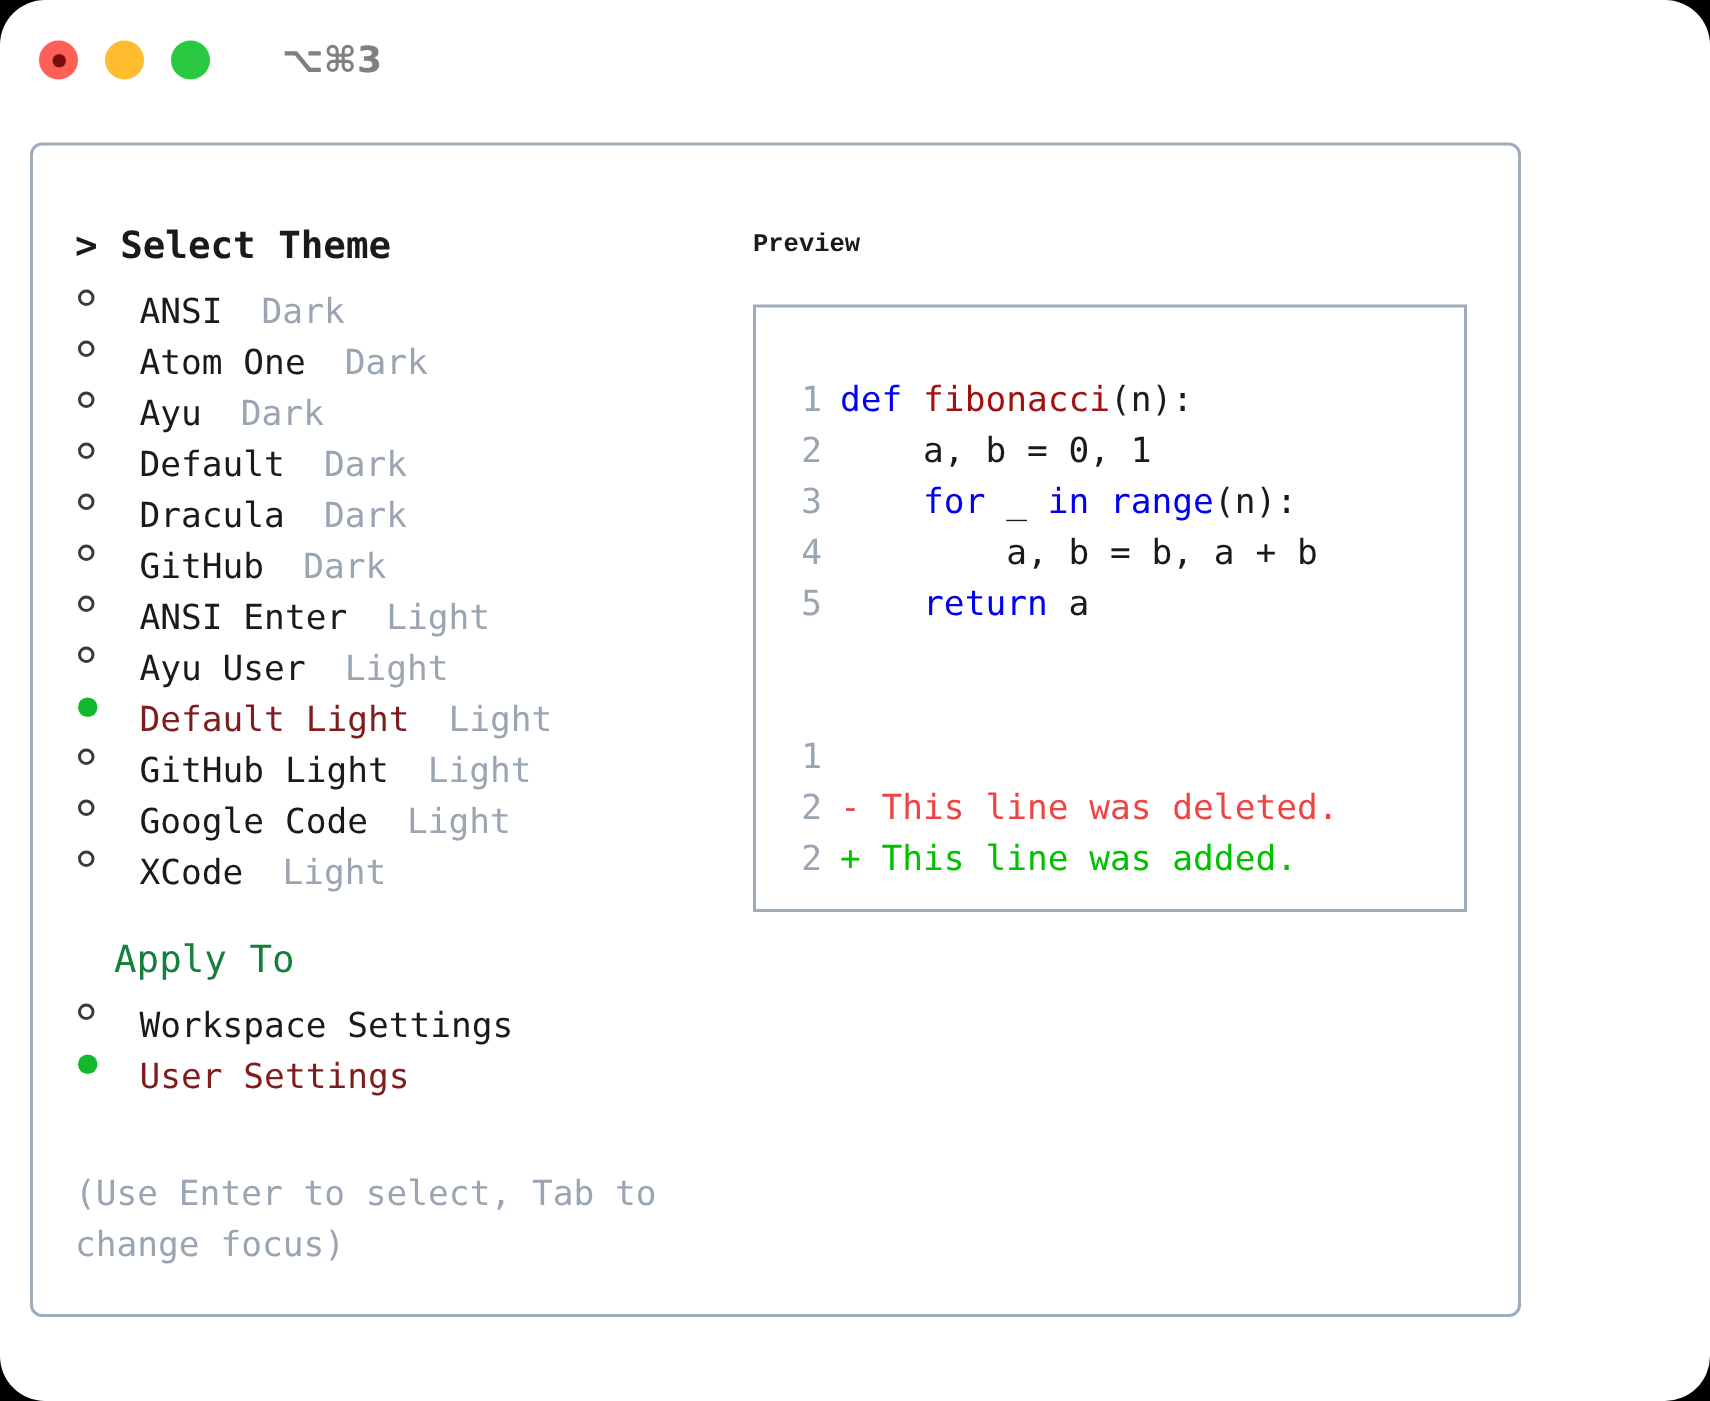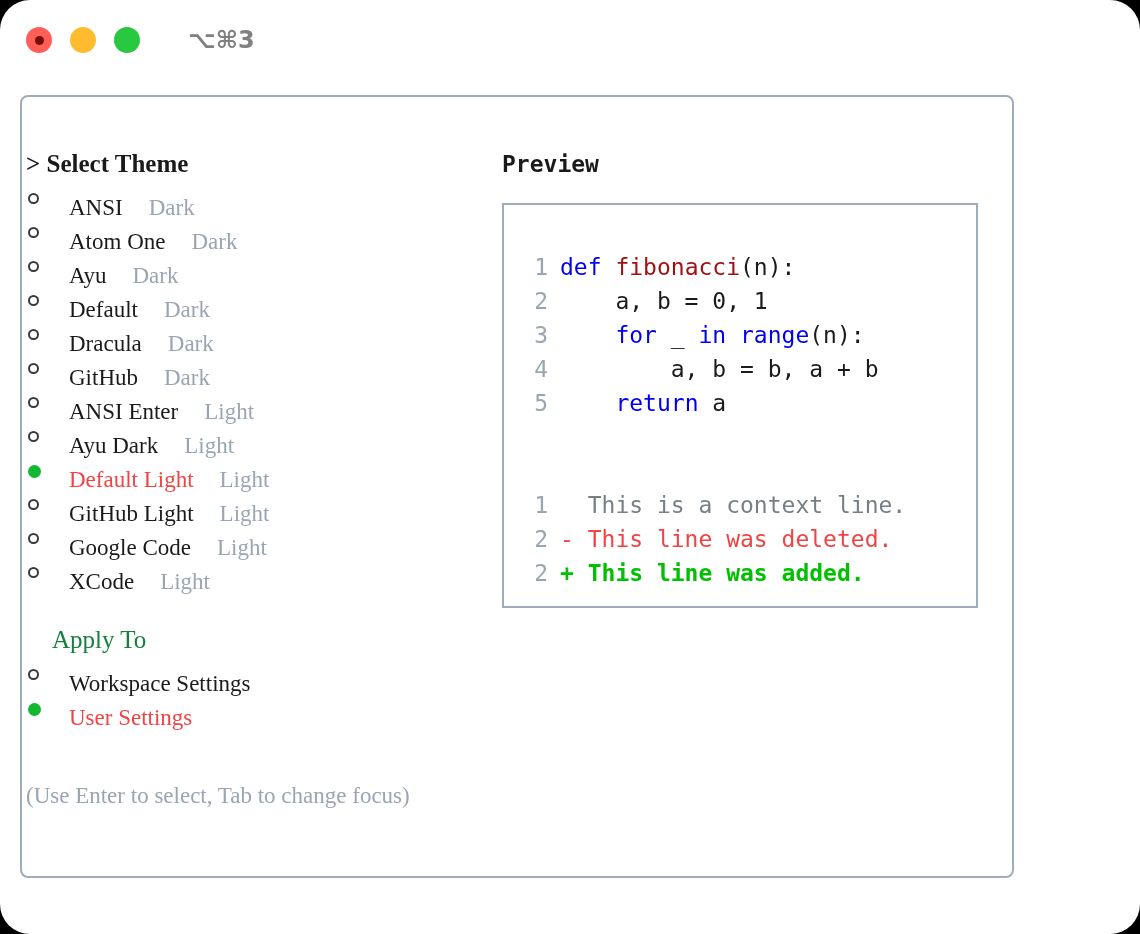--- a/index.html
+++ b/index.html
@@ -83,24 +83,23 @@
   .panel-inner {
     position: absolute;
     left: 0; top: 0;
     width: 100%;
     height: 100%;
   }
 
   
   .left-col {
     position: absolute;
-    left: 4px;
+    left: 28px;
     top: 50px;
     width: 430px;
-    font-family: Liberation Serif, serif;
   }
 
   .list-title {
     font-size: 25px;
     font-weight: bold;
     color: #1a1a1a;
     white-space: pre;
     line-height: 34px;
     height: 34px;
   }
@@ -138,21 +137,21 @@
     left: 2px;
     top: 12px;
     width: 13px;
     height: 13px;
     border-radius: 50%;
     background: #12b830;
     border: none;
     box-sizing: border-box;
   }
   .label { color: #1a1a1a; }
-  .label.selected { color: #ef4444; }
+  .label.selected { color: #7f1d1d; }
   .tag {
     color: #9aa5b4;
     margin-left: 9px;
   }
 
   .section-head {
     font-size: 25px;
     color: #15803d;
     line-height: 34px;
     height: 34px;
@@ -171,25 +170,26 @@
   }
 
   
   .right-col {
     position: absolute;
     left: 480px;
     top: 50px;
     width: 490px;
   }
   .preview-title {
-    font-size: 23px;
+    font-size: 17px;
     font-weight: bold;
     color: #1a1a1a;
     line-height: 34px;
     margin-bottom: 22px;
+    font-family: Liberation Mono, monospace;
   }
   .preview-box {
     width: 476px;
     height: 405px;
     border: 2px solid #9facbc;
     box-sizing: border-box;
     padding: 45px 0 0 0;
   }
   .code-line {
     display: flex;
@@ -206,21 +206,21 @@
     text-align: right;
     color: #9aa5b4;
     margin-right: 12px;
   }
   .code-blank { height: 34px; }
   .tok-kw  { color: #0000ee; }
   .tok-fn  { color: #a21010; }
   .tok-txt { color: #1a1a1a; }
   .tok-ctx { color: #777f86; }
   .tok-del { color: #ef4444; }
-  .tok-add { color: #00c000; font-weight: bold; }
+  .tok-add { color: #00c000; }
 </style>
 </head>
 <body>
 
 <div class="page">
 
   <div class="titlebar">
     <div class="traffic">
       <span class="dot dot-close"></span>
       <span class="dot dot-min"></span>
@@ -273,21 +273,21 @@
         </div>
 
         <div class="row">
           <span class="marker radio"></span>
           <span class="label">ANSI Enter</span>
           <span class="tag">Light</span>
         </div>
 
         <div class="row">
           <span class="marker radio"></span>
-          <span class="label">Ayu Dark</span>
+          <span class="label">Ayu User</span>
           <span class="tag">Light</span>
         </div>
 
         <div class="row">
           <span class="marker radio-on"></span>
           <span class="label selected">Default Light</span>
           <span class="tag">Light</span>
         </div>
 
         <div class="row">
@@ -361,21 +361,20 @@
             <span class="tok-txt">    </span>
             <span class="tok-kw">return</span>
             <span class="tok-txt"> a</span>
           </div>
 
           <div class="code-blank"></div>
           <div class="code-blank"></div>
 
           <div class="code-line">
             <span class="lnum">1</span>
-            <span class="tok-ctx">  This is a context line.</span>
           </div>
 
           <div class="code-line">
             <span class="lnum">2</span>
             <span class="tok-del">- This line was deleted.</span>
           </div>
 
           <div class="code-line">
             <span class="lnum">2</span>
             <span class="tok-add">+ This line was added.</span>

